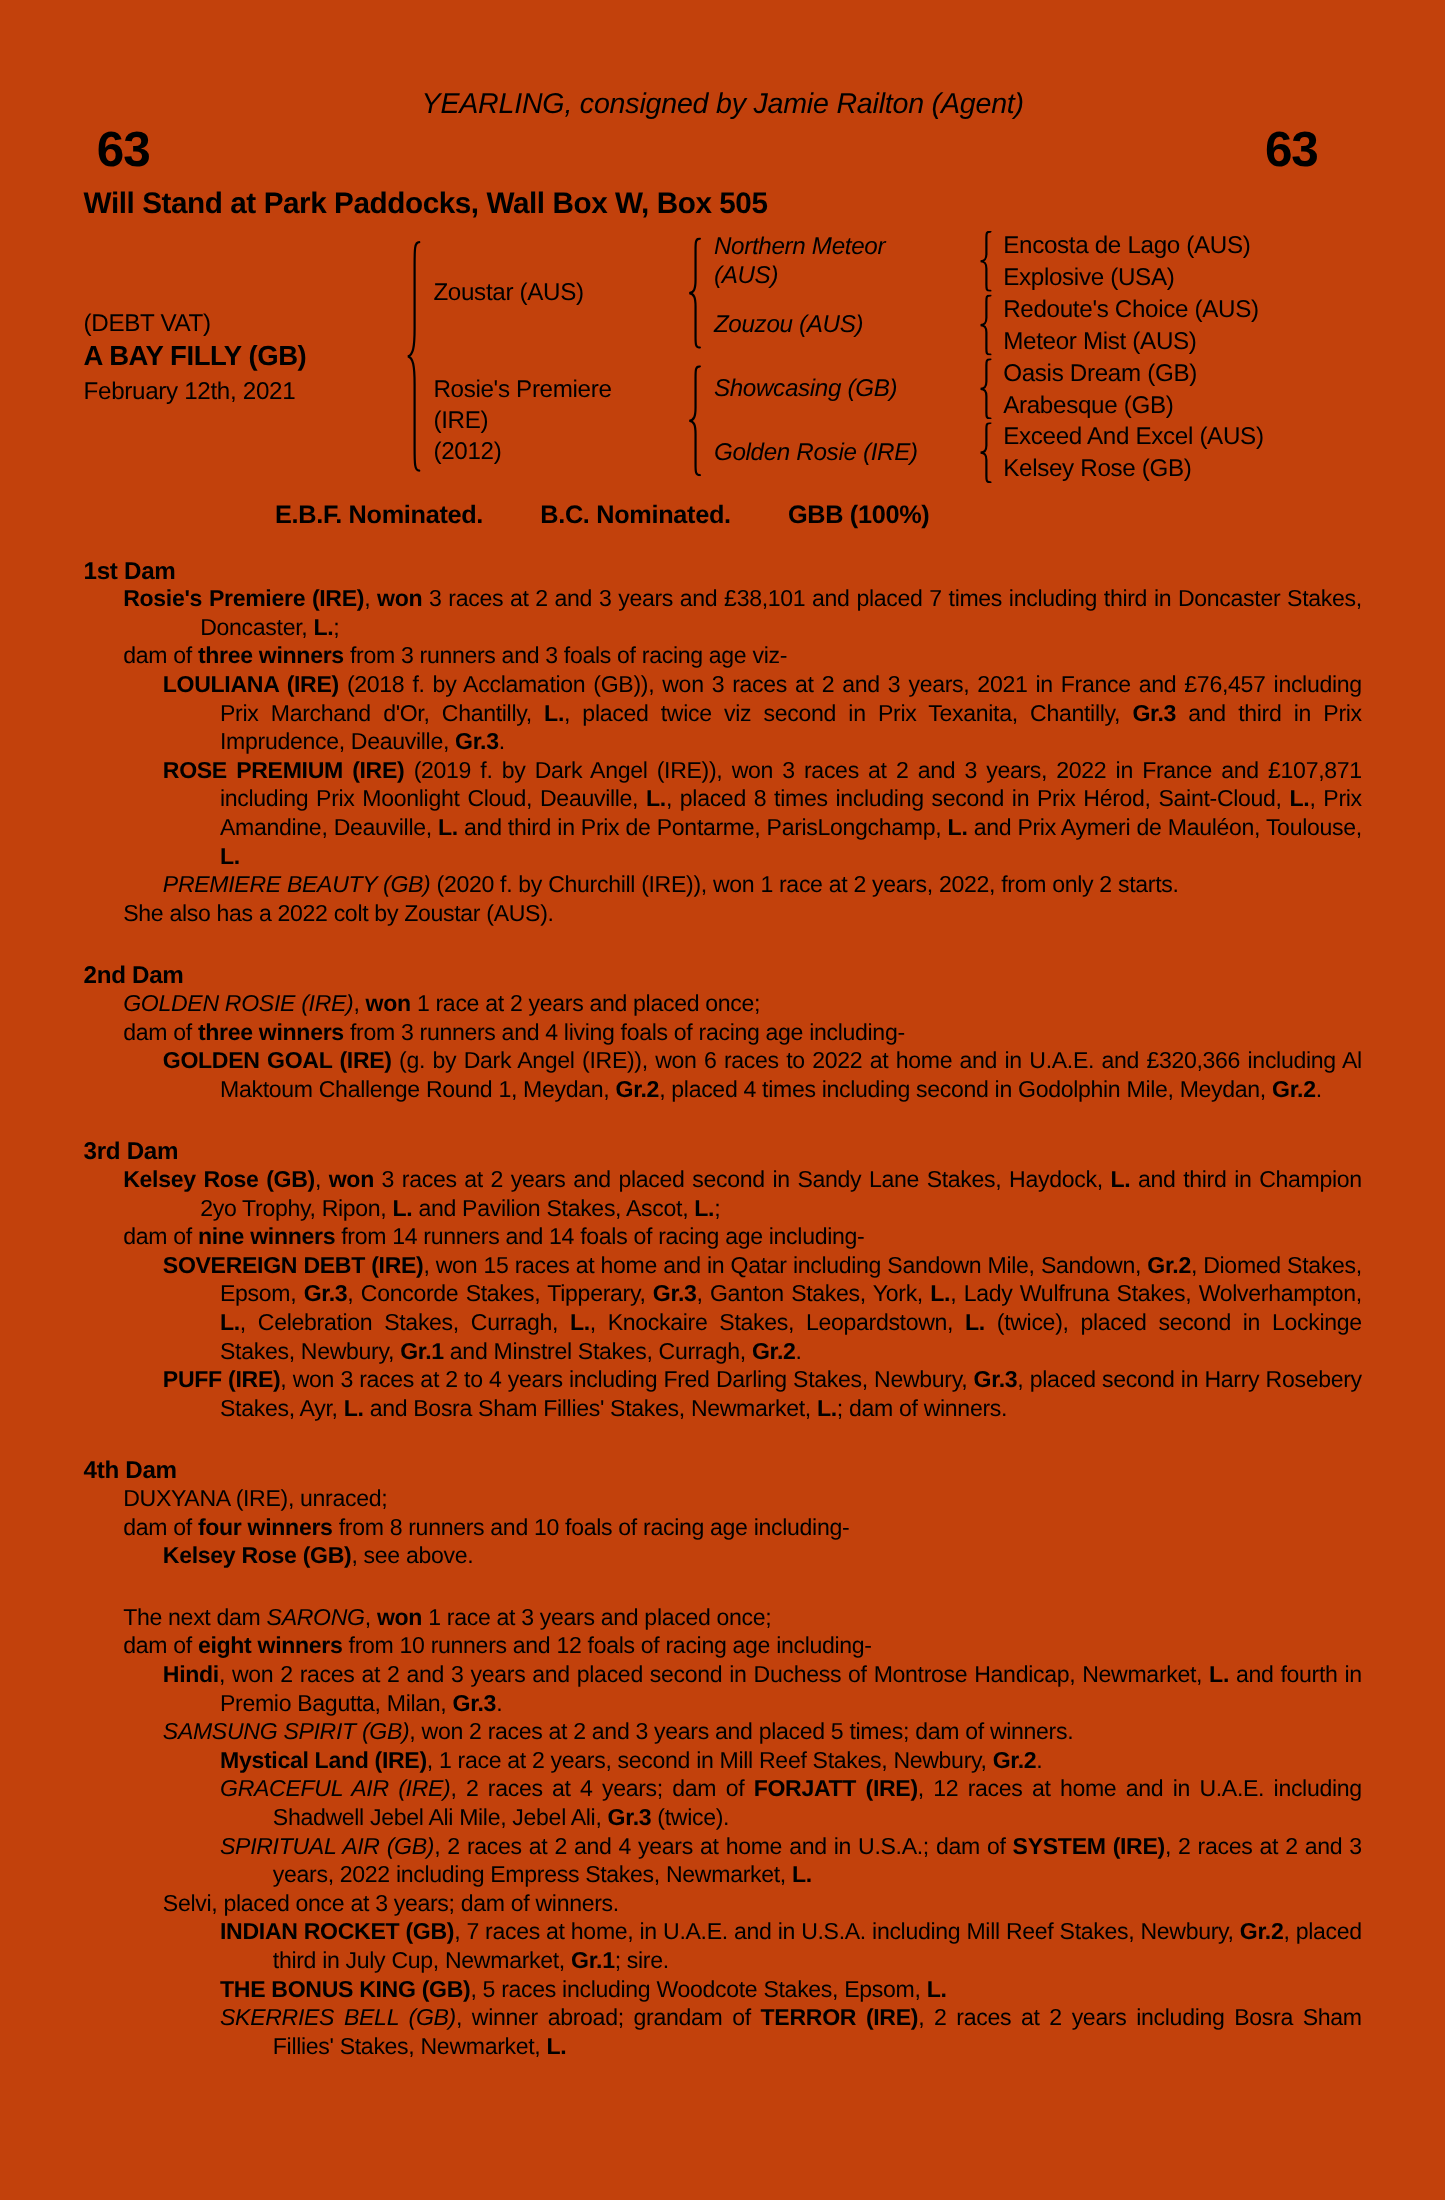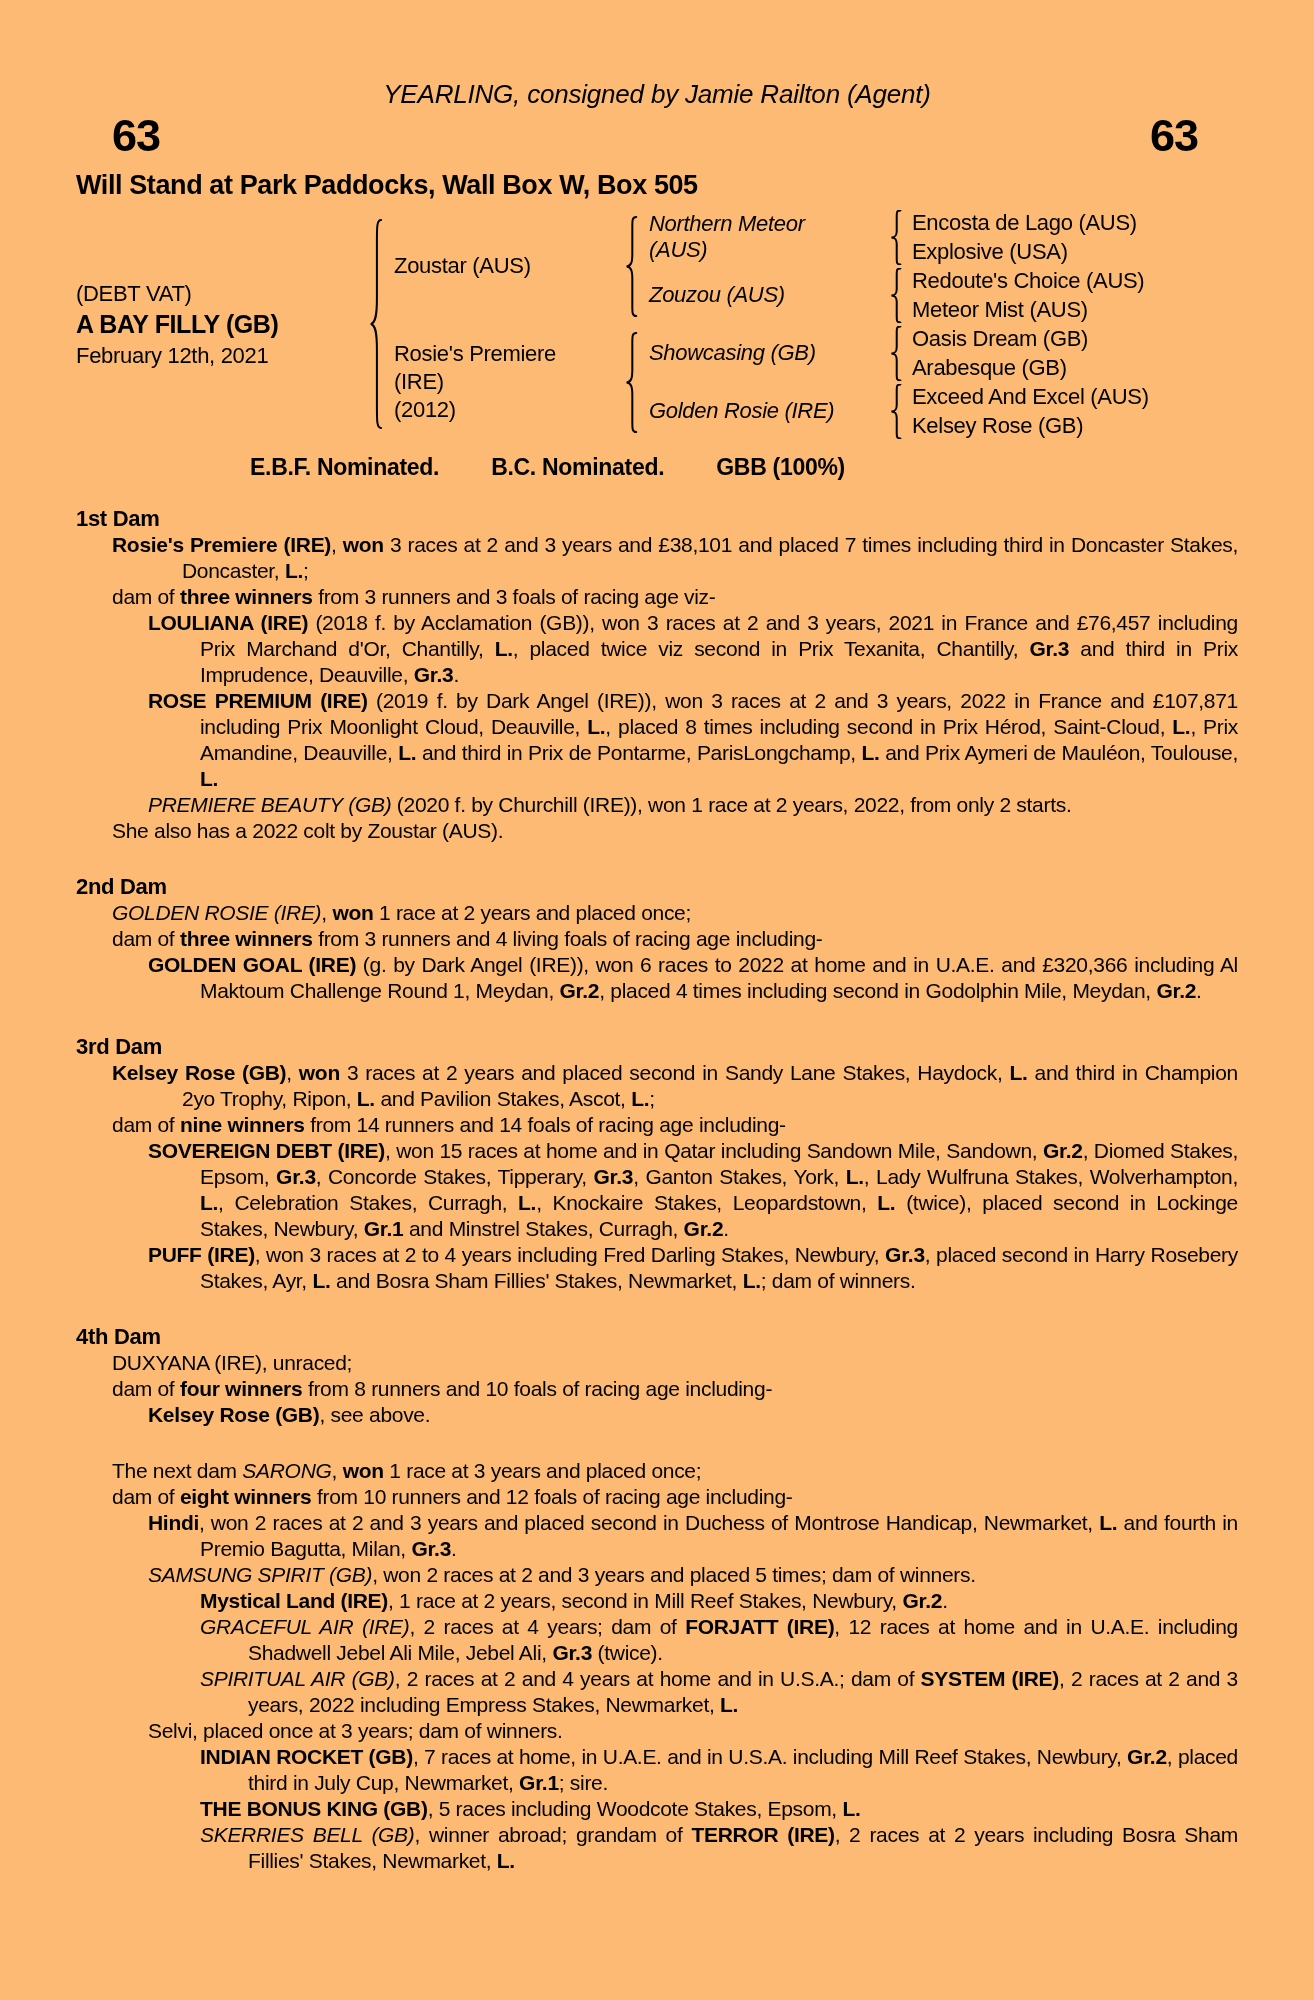--- a/index.html
+++ b/index.html
@@ -1,39 +1,39 @@
 <!DOCTYPE html>
 <html><head>
 <meta charset="utf-8">
 <title>Catalogue Page</title>
 <style>
   html,body{margin:0;padding:0;background:#e8e8e8;}
   .page{
     position:relative;
     width:1314px;height:2000px;
     margin:0 auto;
-    background:#fdba74;
+    background:#c2410c;
     color:#000;
     font-family:"Liberation Sans",sans-serif;
     overflow:hidden;
     box-sizing:border-box;
     padding-top:80px;
   }
   .consignor{
     text-align:center;
     font-style:italic;
     font-size:26px;
     line-height:28px;
     letter-spacing:-0.2px;
   }
   .lotrow{
     display:flex;
     justify-content:space-between;
     align-items:flex-start;
-    padding:0 116px 0 112px;
+    padding:0 116px 0 88px;
     margin-top:6px;
   }
   .lot{
     font-weight:bold;
     font-size:45px;
     line-height:44px;
     letter-spacing:-1px;
   }
   .stand{
     padding-left:76px;

